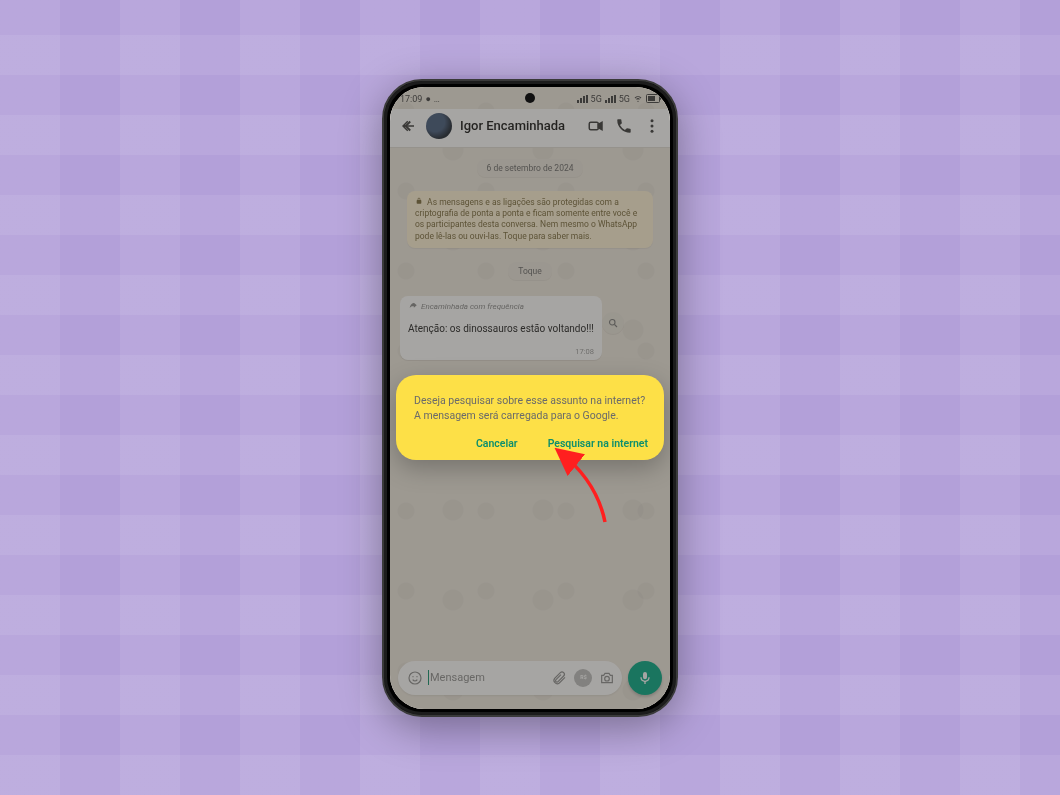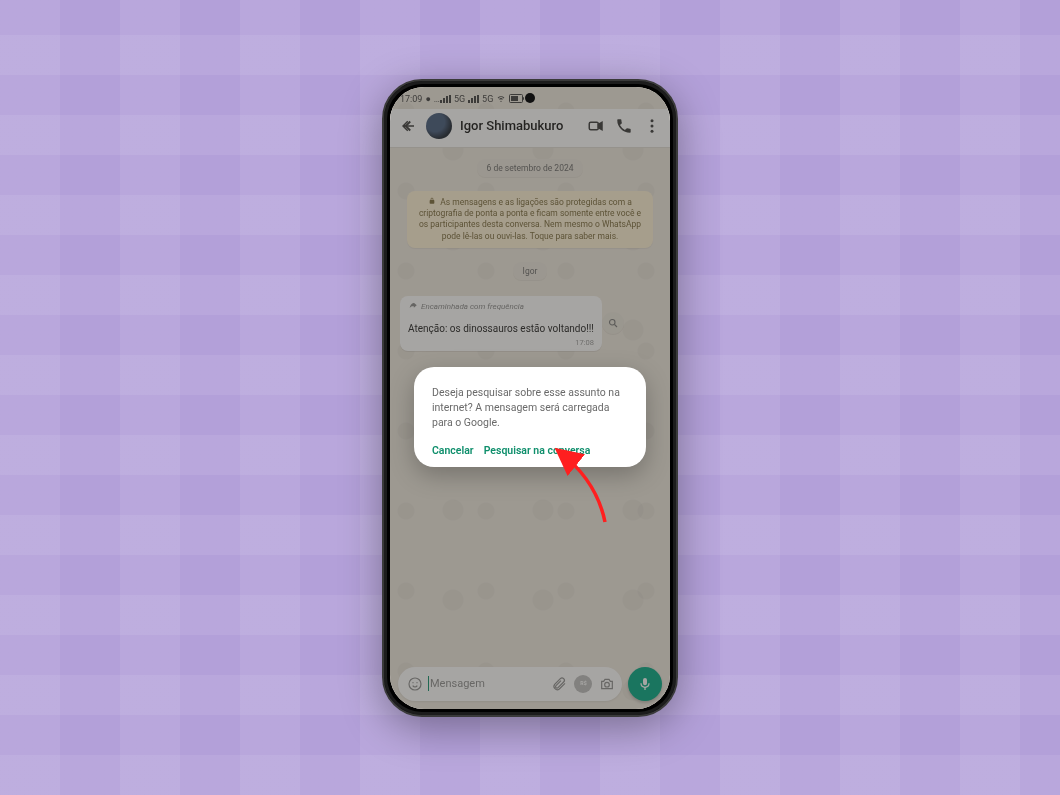--- a/index.html
+++ b/index.html
@@ -35,21 +35,21 @@
     position:absolute;
     top:6px;left:50%;transform:translateX(-50%);
     width:10px;height:10px;border-radius:50%;
     background:#111;
     z-index:40;
   }
   
   .statusbar{
     position:relative;
     height:20px;
-    display:flex;align-items:center;
+    display:flex;align-items:center;justify-content:space-between;
     padding:2px 10px 0 10px;
     font-size:9px;color:#3f3f3f;
     z-index:5;
   }
   .statusbar .left,.statusbar .right{display:flex;align-items:center;gap:3px;}
   .statusbar .sig{display:flex;align-items:flex-end;gap:1px;height:8px;}
   .statusbar .sig span{width:2px;background:#3f3f3f;display:block;}
   .statusbar .sig span:nth-child(1){height:3px;}
   .statusbar .sig span:nth-child(2){height:5px;}
   .statusbar .sig span:nth-child(3){height:7px;}
@@ -100,55 +100,55 @@
     border-radius:8px;
     box-shadow:0 1px 0 rgba(0,0,0,0.05);
   }
   .enc-card{
     margin:4px auto 6px auto;
     width:230px;
     background:#fff2d6;
     color:#7a6a3a;
     font-size:8.5px;
     line-height:1.35;
-    text-align:center;
+    text-align:left;
     padding:6px 8px;
     border-radius:8px;
     box-shadow:0 1px 1px rgba(0,0,0,0.06);
     position:relative;
   }
   .enc-card .lock{display:inline-block;margin-right:2px;}
   .msg-row{display:flex;align-items:flex-start;gap:0;padding:2px 10px;}
   .bubble{
     background:#ffffff;
     border-radius:8px;
     padding:5px 8px 4px 8px;
     box-shadow:0 1px 0 rgba(0,0,0,0.08);
     max-width:220px;
     position:relative;
   }
   .fwd{font-size:8px;color:#8a8a8a;font-style:italic;display:flex;align-items:center;gap:3px;margin-bottom:2px;}
   .fwd svg{width:10px;height:10px;color:#8a8a8a;}
   .msg-text{font-size:10px;color:#222;margin-top:12px;}
-  .ts{font-size:7.5px;color:#9b9b9b;text-align:right;margin-top:4px;}
+  .ts{font-size:7.5px;color:#9b9b9b;text-align:right;margin-top:13px;}
   .search-btn{
     width:22px;height:22px;border-radius:50%;
     background:#eae5da;
     display:flex;align-items:center;justify-content:center;
     margin-top:16px;
     flex:none;
     box-shadow:0 1px 0 rgba(0,0,0,0.06);
     color:#7a7a7a;
   }
   .search-btn svg{width:12px;height:12px;}
 
   
   .input-bar{
     position:absolute;left:0;right:0;bottom:0;
-    padding:6px 8px 8px 8px;
+    padding:6px 8px 14px 8px;
     display:flex;align-items:center;gap:6px;
     z-index:3;
   }
   .input-field{
     flex:1;
     background:#fff;
     border-radius:22px;
     height:34px;
     display:flex;align-items:center;
     padding:0 6px 0 8px;
@@ -174,31 +174,31 @@
   
   .scrim{
     position:absolute;inset:0;
     background:rgba(58,56,52,0.45);
     z-index:20;
   }
 
   
   .dialog{
     position:absolute;
-    left:50%;top:280px;transform:translateX(-50%);
-    width:232px;
-    background:#ffffff;
+    left:50%;top:288px;transform:translateX(-50%);
+    width:268px;
+    background:#fde047;
     border-radius:20px;
     z-index:30;
     padding:18px 16px 10px 18px;
     box-shadow:0 8px 24px rgba(0,0,0,0.25);
     box-sizing:border-box;
   }
   .dialog .dmsg{font-size:10.5px;color:#6a6a6a;line-height:1.45;}
-  .dialog .actions{display:flex;justify-content:flex-start;gap:10px;margin-top:14px;}
+  .dialog .actions{display:flex;justify-content:flex-end;gap:30px;margin-top:14px;}
   .dialog .actions span{font-size:10.5px;font-weight:600;color:#0f8f6c;cursor:pointer;}
 
   
   .arrow{
     position:absolute;
     z-index:35;
     pointer-events:none;
   }
 </style>
 </head>
@@ -243,21 +243,21 @@
         <span class="hicon">
           <svg viewBox="0 0 24 24" fill="none" stroke="currentColor" stroke-width="2.4">
               <path d="M15 6l-6 6 6 6"></path>
               <path d="M9 12h12" stroke-width="0"></path>
             </svg>
           <svg viewBox="0 0 24 24" fill="currentColor" style="margin-left:-18px">
               <path d="M20 11H7.8l4.6-4.6L11 5l-7 7 7 7 1.4-1.4L7.8 13H20z"></path>
             </svg>
         </span>
         <span class="avatar"></span>
-        <span class="name">Igor Shimabukuro</span>
+        <span class="name">Igor Encaminhada</span>
         <span class="hicon">
           <svg viewBox="0 0 24 24" fill="none" stroke="currentColor" stroke-width="2">
               <rect x="3" y="7" width="12" height="10" rx="2"></rect>
               <path d="M15 10l5-3v10l-5-3z" fill="currentColor"></path>
             </svg>
         </span>
         <span class="hicon">
           <svg viewBox="0 0 24 24" fill="currentColor">
               <path d="M6.6 10.8a15 15 0 006.6 6.6l2.2-2.2a1 1 0 011-.25 11 11 0 003.5.6 1 1 0 011 1V20a1 1 0 01-1 1A17 17 0 013 4a1 1 0 011-1h3.5a1 1 0 011 1 11 11 0 00.6 3.5 1 1 0 01-.25 1L6.6 10.8z"></path>
             </svg>
@@ -274,21 +274,21 @@
       <div class="chat-area">
         <div class="center-pill">6 de setembro de 2024</div>
         <div class="enc-card">
           <span class="lock">
             <svg viewBox="0 0 24 24" width="8" height="8" fill="currentColor">
                 <path d="M12 2a4 4 0 00-4 4v3H7a2 2 0 00-2 2v7a2 2 0 002 2h10a2 2 0 002-2v-7a2 2 0 00-2-2h-1V6a4 4 0 00-4-4zm-2 7V6a2 2 0 114 0v3h-4z"></path>
               </svg>
           </span>
           <span>As mensagens e as ligações são protegidas com a criptografia de ponta a ponta e ficam somente entre você e os participantes desta conversa. Nem mesmo o WhatsApp pode lê-las ou ouvi-las. Toque para saber mais.</span>
         </div>
-        <div class="center-pill">Igor</div>
+        <div class="center-pill">Toque</div>
 
         <div class="msg-row">
           <div class="bubble">
             <div class="fwd">
               <svg viewBox="0 0 24 24" fill="currentColor">
                   <path d="M14 4l7 6-7 6v-4c-5 0-8 2-10 5 1-6 4-11 10-12V4z"></path>
                   <path d="M12 6l5 4-5 4V6z" opacity=".6"></path>
                 </svg>
               <span>Encaminhada com frequência</span>
             </div>
@@ -338,21 +338,21 @@
             </svg>
         </div>
       </div>
 
       <div class="scrim"></div>
 
       <div class="dialog">
         <div class="dmsg">Deseja pesquisar sobre esse assunto na internet? A mensagem será carregada para o Google.</div>
         <div class="actions">
           <span>Cancelar</span>
-          <span>Pesquisar na conversa</span>
+          <span>Pesquisar na internet</span>
         </div>
       </div>
 
       <svg class="arrow" style="left:130px;top:355px;" width="110" height="90" viewBox="0 0 110 90">
         <defs>
           <marker id="ah" markerWidth="8" markerHeight="8" refX="6" refY="4" orient="auto">
             <path d="M0 0 L8 4 L0 8 z" fill="#ff1f1f"></path>
           </marker>
         </defs>
         <path d="M85 80 C 80 55, 65 30, 40 10" stroke="#ff1f1f" stroke-width="3.5" fill="none" marker-end="url(#ah)"></path>

